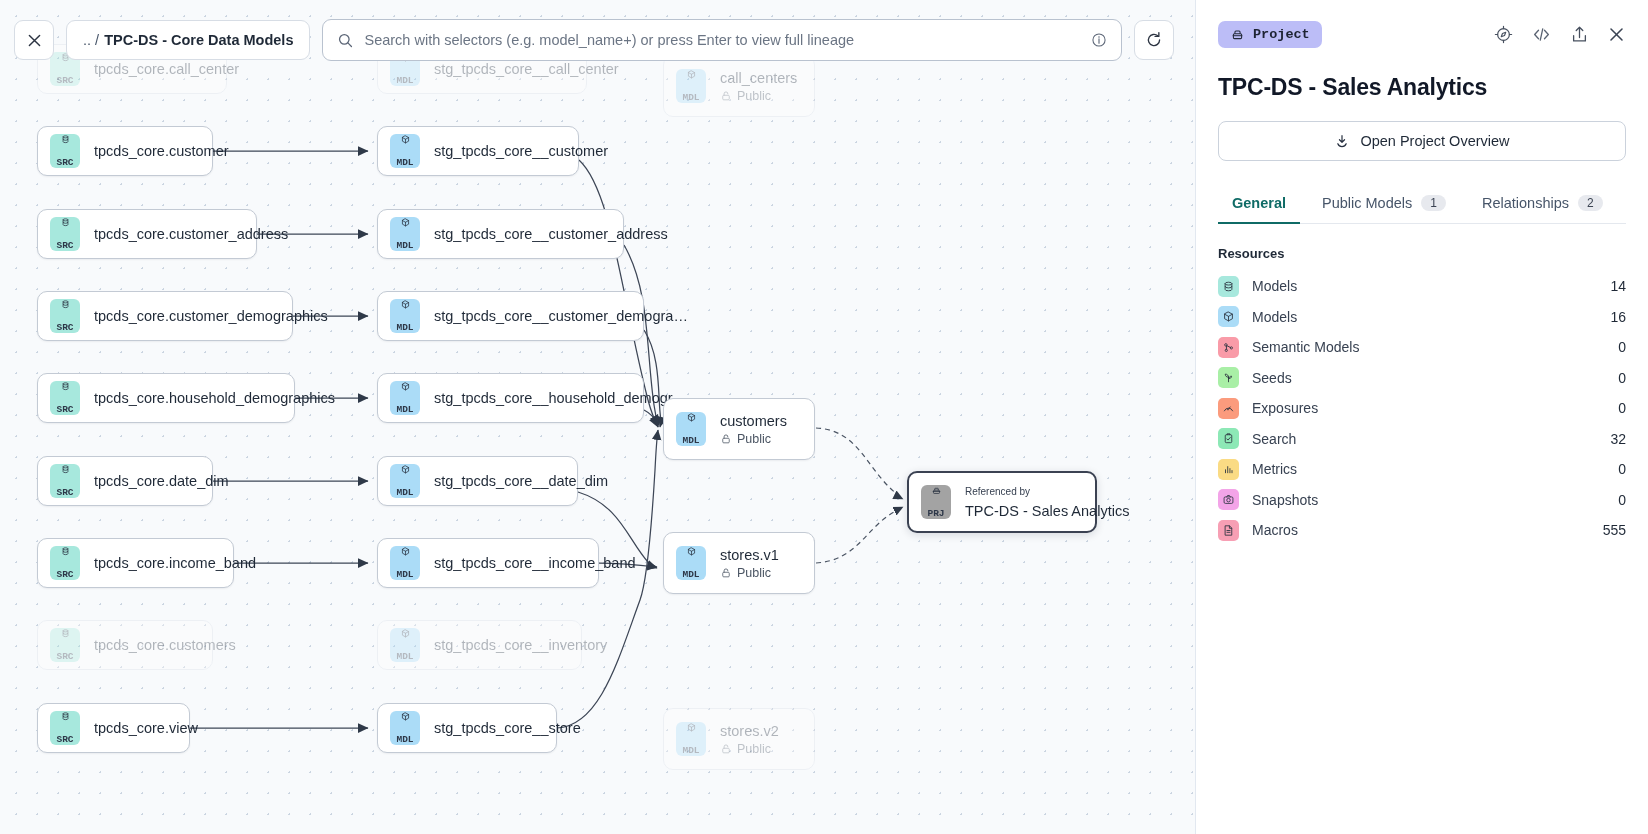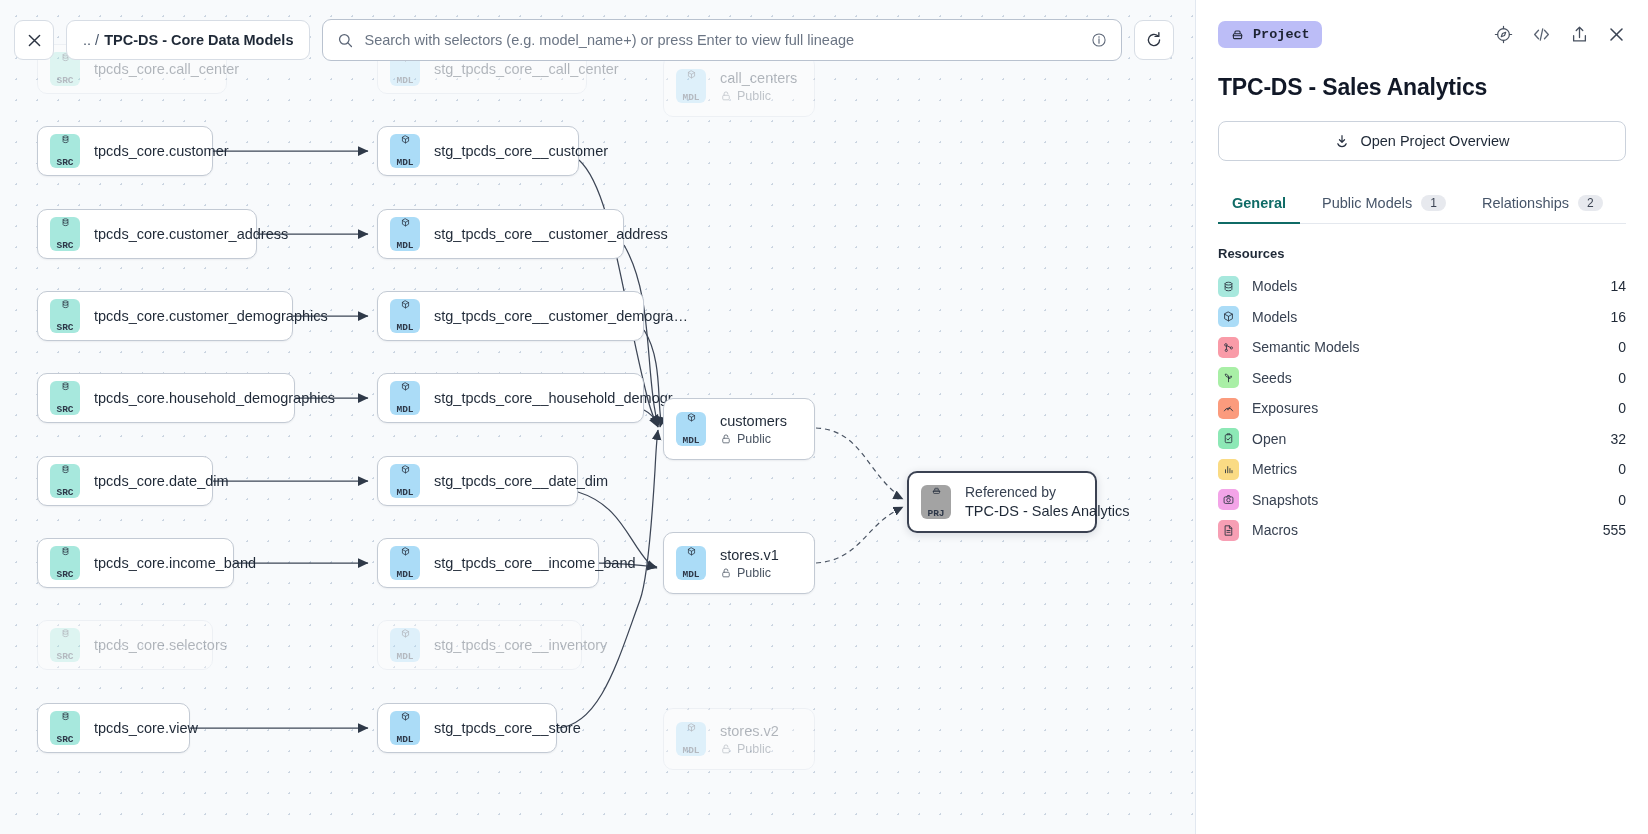--- a/index.html
+++ b/index.html
@@ -100,21 +100,21 @@
   }
   .badge.src { background: #a7e8dd; }
   .badge.mdl { background: #abdcf7; text-align: right; }
   .badge.prj { background: #a3a3a3; }
   .node-texts { display: flex; flex-direction: column; justify-content: center; gap: 2px; }
   .node-title { font-size: 14.5px; color: #1f2937; line-height: 18px; }
   .node-sub {
     font-size: 12.5px; color: #4b5563; display: flex; align-items: center; gap: 5px;
     line-height: 15px;
   }
-  .node-eyebrow { font-size: 14px; color: #374151; line-height: 16px; }
+  .node-eyebrow { font-size: 10px; color: #374151; line-height: 16px; }
 
   
   .panel {
     width: 452px; height: 660px;
     background: #ffffff;
     position: relative;
     padding: 0 22px;
   }
   .panel-head {
     height: 56px; display: flex; align-items: center; gap: 10px;
@@ -303,21 +303,21 @@
         <div class="node dim" style="left: 37px; top: 620px; width: 176px; height: 50px;">
           <div class="badge src">
             <svg width="15" height="15" viewBox="0 0 20 20">
               <ellipse cx="10" cy="5.2" rx="4.4" ry="1.9" stroke="#27303f" stroke-width="1.3" fill="none"></ellipse>
               <path d="M5.6 5.2 L5.6 13.8 A4.4 1.9 0 0 0 14.4 13.8 L14.4 5.2" stroke="#27303f" stroke-width="1.35" fill="none" stroke-linecap="round" stroke-linejoin="round"></path>
               <path d="M5.6 9.5 A4.4 1.9 0 0 0 14.4 9.5" stroke="#27303f" stroke-width="1.35" fill="none" stroke-linecap="round" stroke-linejoin="round"></path>
             </svg>
             <div class="bl">SRC</div>
           </div>
           <div class="node-texts">
-            <div class="node-title">tpcds_core.selectors</div>
+            <div class="node-title">tpcds_core.customers</div>
           </div>
         </div>
         <div class="node" style="left: 37px; top: 703px; width: 153px; height: 50px;">
           <div class="badge src">
             <svg width="15" height="15" viewBox="0 0 20 20">
               <ellipse cx="10" cy="5.2" rx="4.4" ry="1.9" stroke="#27303f" stroke-width="1.3" fill="none"></ellipse>
               <path d="M5.6 5.2 L5.6 13.8 A4.4 1.9 0 0 0 14.4 13.8 L14.4 5.2" stroke="#27303f" stroke-width="1.35" fill="none" stroke-linecap="round" stroke-linejoin="round"></path>
               <path d="M5.6 9.5 A4.4 1.9 0 0 0 14.4 9.5" stroke="#27303f" stroke-width="1.35" fill="none" stroke-linecap="round" stroke-linejoin="round"></path>
             </svg>
             <div class="bl">SRC</div>
@@ -678,21 +678,21 @@
           <div class="res-val">0</div>
         </div>
         <div class="res-row">
           <div class="res-ico" style="background: rgb(141, 232, 182);">
             <svg width="13" height="13" viewBox="0 0 20 20">
               <rect x="5" y="4.2" width="10" height="12.2" rx="1.6" stroke="#2b3340" stroke-width="1.3" fill="none"></rect>
               <path d="M7.8 4.2 L7.8 2.8 L12.2 2.8 L12.2 4.2" stroke="#2b3340" stroke-width="1.35" fill="none" stroke-linecap="round" stroke-linejoin="round"></path>
               <path d="M7.4 10.6 L9.2 12.4 L12.8 8.4" stroke="#2b3340" stroke-width="1.35" fill="none" stroke-linecap="round" stroke-linejoin="round"></path>
             </svg>
           </div>
-          <div class="res-name">Open</div>
+          <div class="res-name">Search</div>
           <div class="res-val">32</div>
         </div>
         <div class="res-row">
           <div class="res-ico" style="background: rgb(250, 219, 132);">
             <svg width="13" height="13" viewBox="0 0 20 20">
               <path d="M5.4 15 L5.4 10.4 M8.8 15 L8.8 5.6 M12.2 15 L12.2 8.6 M15.4 15 L15.4 11.6" stroke="#2b3340" stroke-width="1.35" fill="none" stroke-linecap="round" stroke-linejoin="round"></path>
             </svg>
           </div>
           <div class="res-name">Metrics</div>
           <div class="res-val">0</div>

